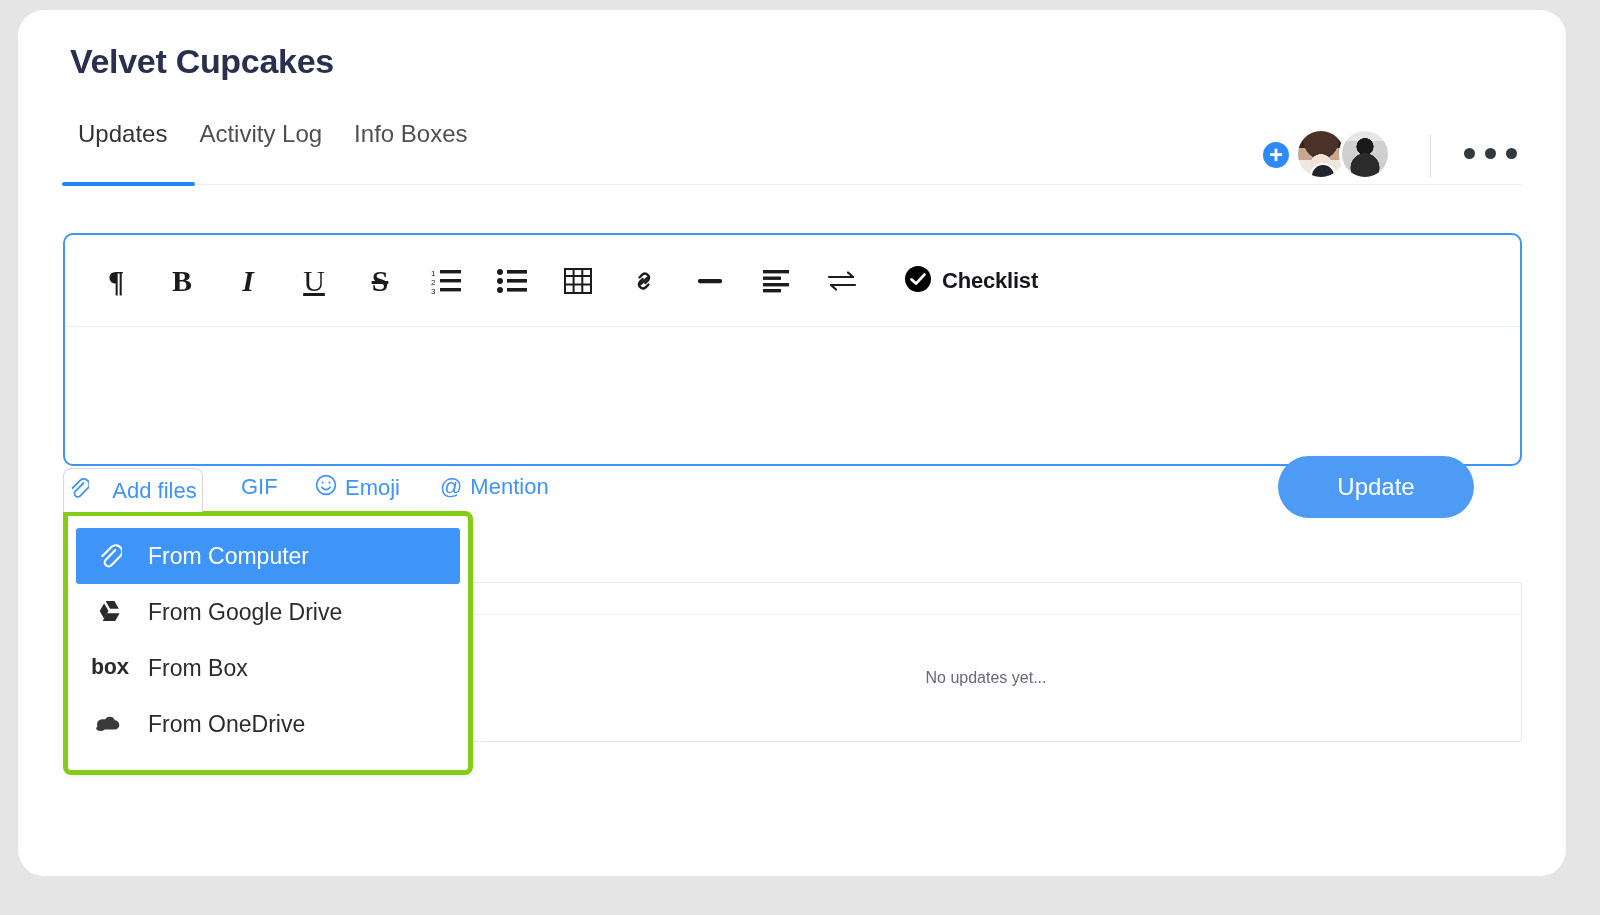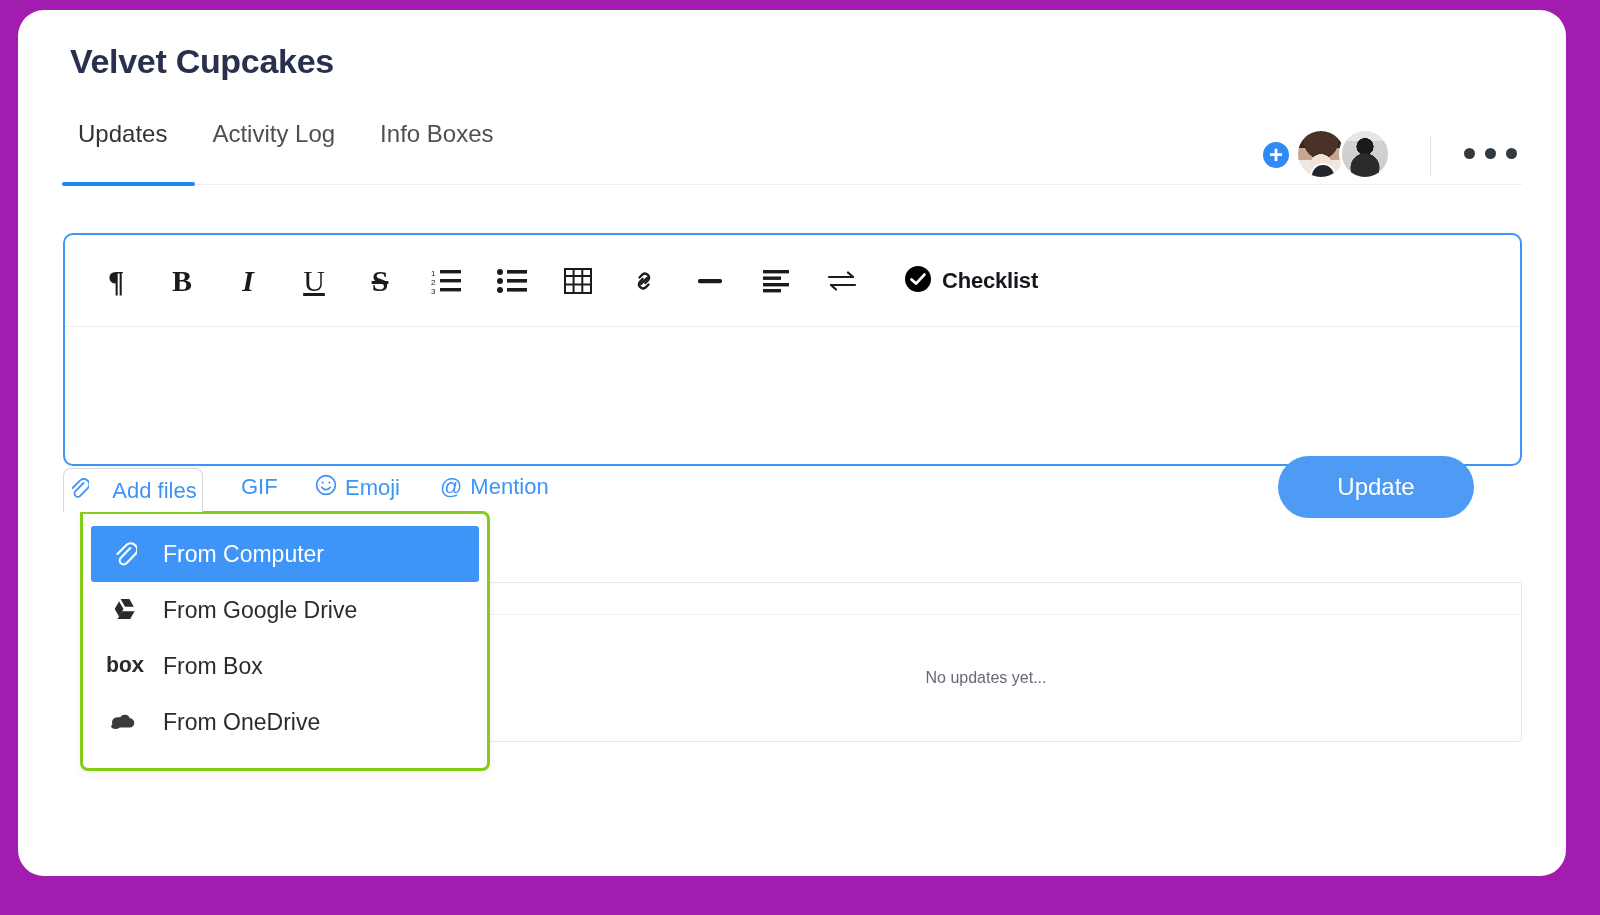--- a/index.html
+++ b/index.html
@@ -2,42 +2,42 @@
 <html><head>
 <meta charset="utf-8">
 <style>
   * { box-sizing: border-box; margin: 0; padding: 0; }
   html, body {
     width: 1600px; height: 915px;
     background: #000000;
     font-family: "Liberation Sans", sans-serif;
     overflow: hidden;
   }
-  .screen { position: relative; width: 1600px; height: 915px; background: #a21caf; }
+  .screen { position: relative; width: 1600px; height: 915px; background: #e5e5e5; }
 
   
   .card {
     position: absolute;
     left: 18px; top: 10px;
     width: 1548px; height: 866px;
     background: #ffffff;
     border-radius: 26px;
     overflow: visible;
   }
 
   
   .page-title {
     position: absolute; left: 52px; top: 32px;
     font-size: 34px; font-weight: bold; color: #292f4c;
     letter-spacing: -0.3px;
   }
 
   .tabs {
     position: absolute; left: 44px; top: 110px;
-    display: flex; align-items: flex-end; gap: 13px;
+    display: flex; align-items: flex-end; gap: 0px;
   }
   .tab {
     font-size: 24px; color: #505050;
     padding: 0 16px 18px 16px;
     cursor: pointer; white-space: nowrap;
   }
   .tab.active { color: #323338; }
   .tab-underline {
     position: absolute; left: 44px; top: 172px;
     width: 133px; height: 4px; background: #1f86f2; border-radius: 2px;
@@ -161,26 +161,25 @@
     font-size: 24px; cursor: pointer; border: none;
     font-family: "Liberation Sans", sans-serif;
     text-align: center;
   }
 
   
   .dropdown {
     position: absolute; left: 45px; top: 501px;
     width: 410px;
     background: #fff;
-    border: 3px solid #84cc16;
+    border: 5px solid #84cc16;
     border-radius: 0 8px 8px 8px;
     padding: 12px 0 18px 0;
     box-shadow: 0 2px 8px rgba(0,0,0,0.06);
     z-index: 5;
-    margin-left: 17px;
   }
   .dd-item {
     display: flex; align-items: center;
     height: 56px; padding-left: 26px; gap: 22px;
     font-size: 23px; color: #2b2b2b; cursor: pointer;
   }
   .dd-item .ico {
     width: 32px; display: flex; align-items: center; justify-content: center;
     color: #2b2b2b;
   }

